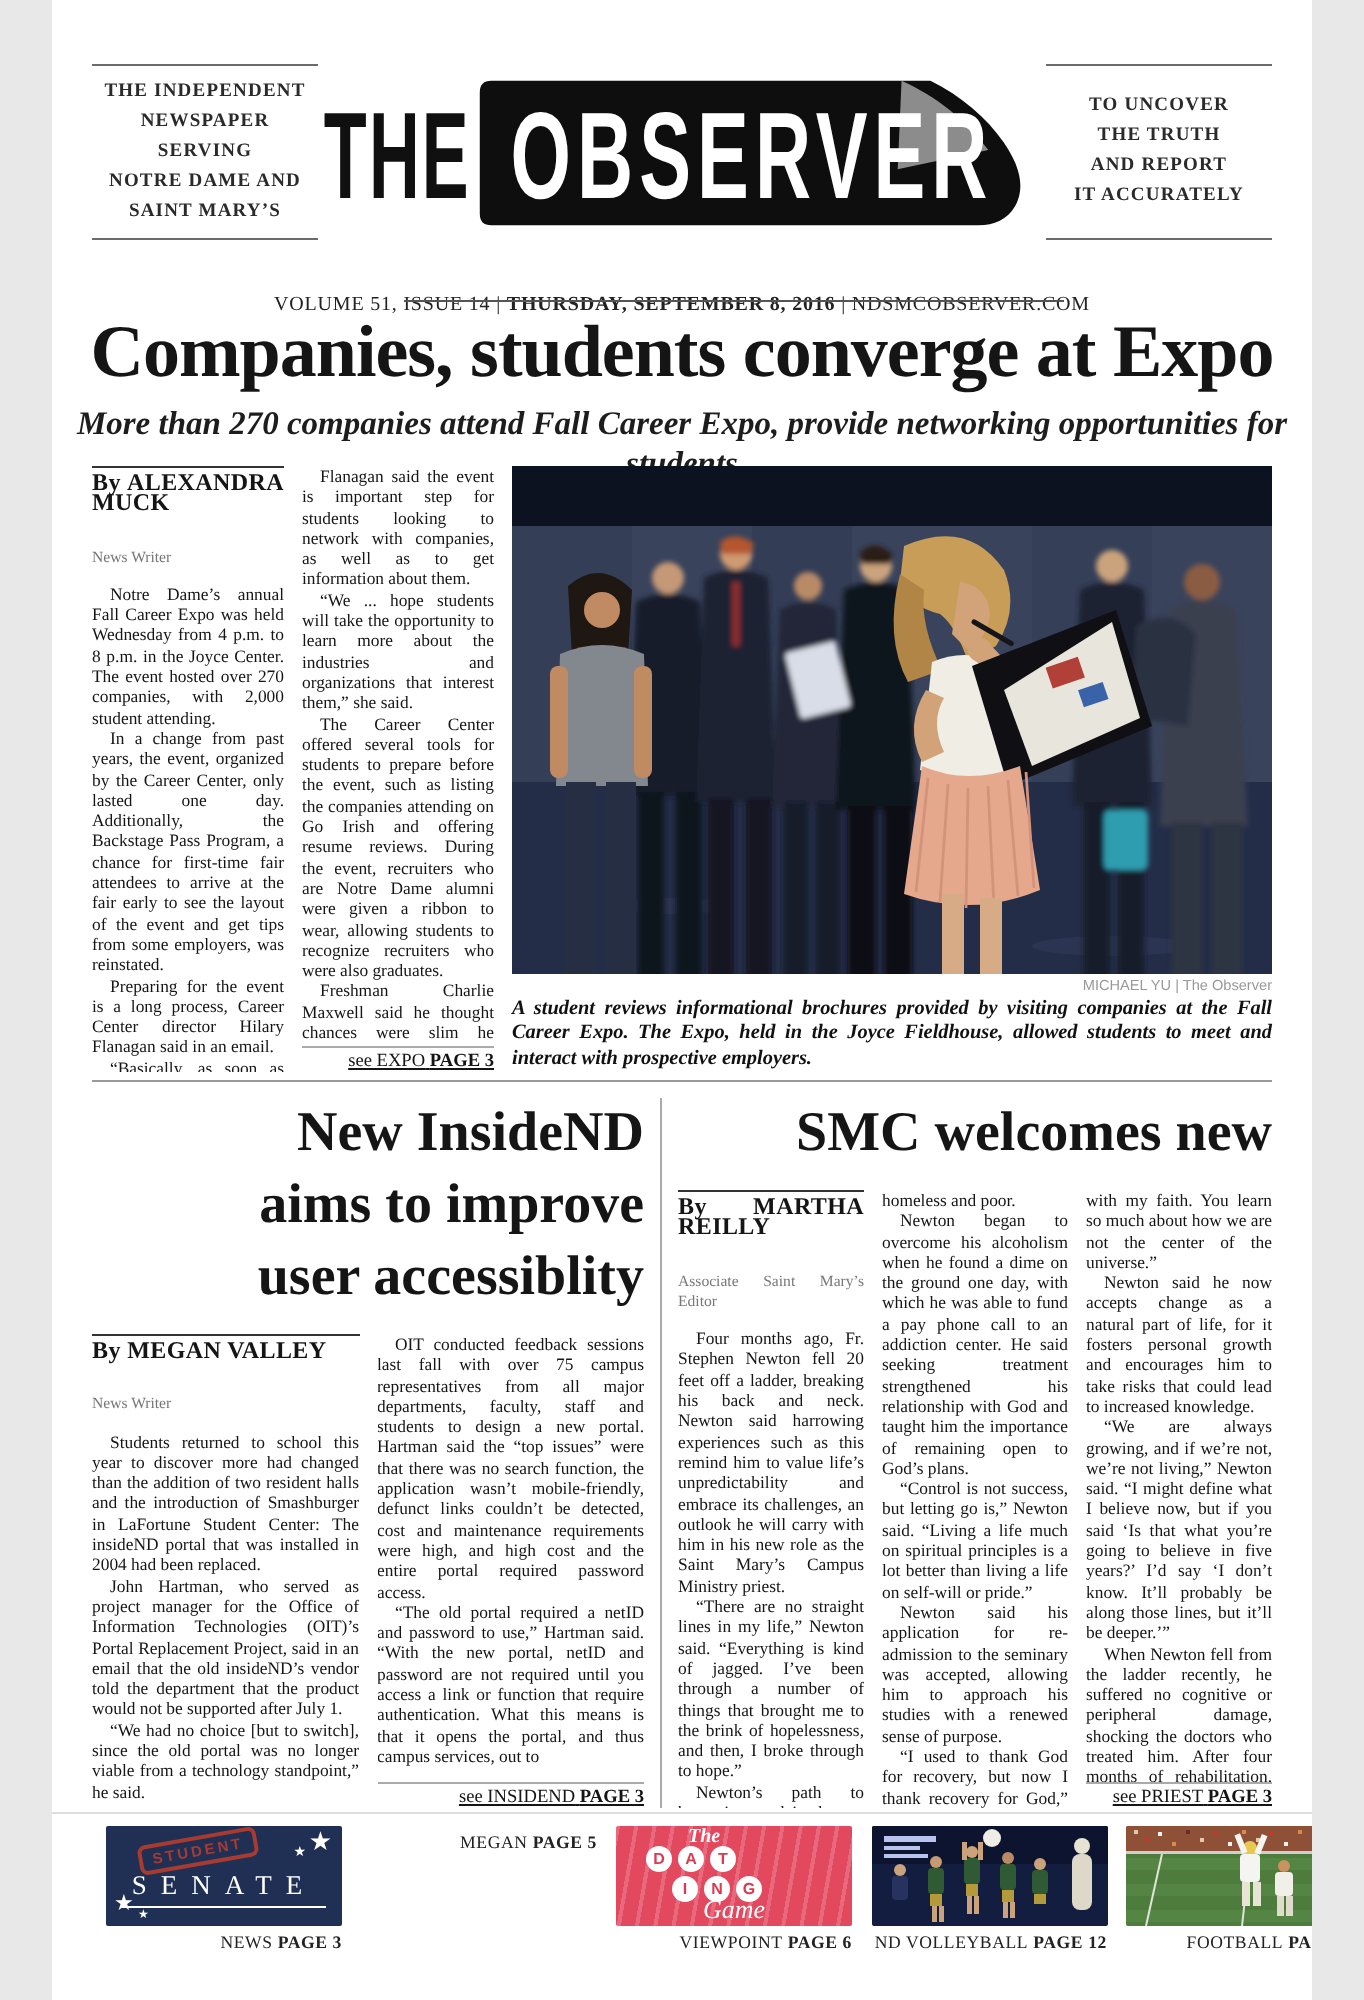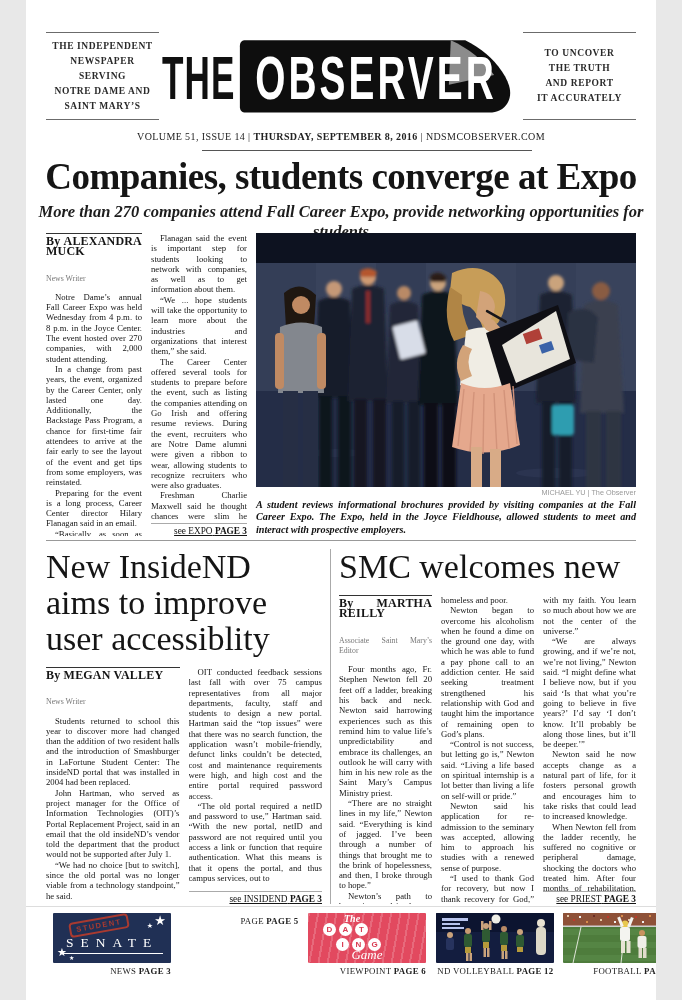--- a/index.html
+++ b/index.html
@@ -6,21 +6,21 @@
   .page{width:630px;height:1000px;background:#ffffff;position:relative;margin:0 auto;
         font-family:"Liberation Serif",serif;color:#151515;overflow:hidden;}
 
   
   .masthead{position:absolute;top:28px;left:20px;right:20px;height:96px;display:flex;}
   .mast-side{width:146px;border-top:1px solid #6b6b6b;border-bottom:1px solid #6b6b6b;margin:4px 0;
              display:flex;flex-direction:column;justify-content:center;text-align:center;
              font-weight:700;font-size:9.5px;letter-spacing:.6px;color:#2a2a2a;line-height:15px;}
   .mast-logo{flex:1;display:flex;align-items:center;justify-content:center;}
 
-  .issue-line{position:absolute;top:131px;left:0;width:100%;text-align:center;font-size:10px;
+  .issue-line{position:absolute;top:147px;left:0;width:100%;text-align:center;font-size:10px;
               letter-spacing:.4px;color:#222;}
   .issue-line b{font-weight:700;}
   .issue-rule{position:absolute;top:150px;left:176px;width:330px;border-top:1px solid #555;}
 
   
   .lead-head{position:absolute;top:155px;left:0;width:100%;text-align:center;font-size:37px;
              font-weight:700;letter-spacing:-.5px;white-space:nowrap;}
   .lead-sub{position:absolute;top:202px;left:0;width:100%;text-align:center;font-size:16.5px;
             font-style:italic;font-weight:600;color:#1d1d1d;}
 
@@ -41,21 +41,21 @@
   .photo-wrap{flex:1;display:flex;flex-direction:column;}
   .photo{height:270px;background:#2b3550;overflow:hidden;}
   .credit{font-size:7.3px;color:#999;text-align:right;margin:1px 0 2px;font-family:"Liberation Sans",sans-serif;}
   .caption{font-size:10.2px;font-weight:700;font-style:italic;line-height:12.4px;text-align:justify;color:#111;}
 
   .rule-main{position:absolute;top:540px;left:20px;right:20px;border-top:1px solid #999;}
 
   
   .lower{position:absolute;top:547px;left:20px;right:20px;height:357px;display:flex;}
   .low-left{width:276px;display:flex;flex-direction:column;}
-  .low-head{font-weight:400;text-align:left;font-size:34px;line-height:36px;margin:2px 0 10px;}
+  .low-head{font-weight:700;text-align:right;font-size:28px;line-height:36px;margin:2px 0 10px;}
   .low-cols{display:flex;gap:9px;flex:1;overflow:hidden;}
   .low-col{flex:1;height:100%;}
   .vrule{width:1px;background:#aaa;margin:2px 8px 0 8px;}
   .low-right{flex:1;display:flex;flex-direction:column;}
 
   
   .footer-rule{position:absolute;top:906px;left:0;right:0;border-top:1px solid #ddd;}
   .promos{position:absolute;top:913px;left:27px;width:628px;display:flex;justify-content:space-between;}
   .promo{width:118px;}
   .promo-box{height:50px;position:relative;overflow:hidden;border-radius:1px;}
@@ -299,30 +299,30 @@
           <div class="paras">
               <p>Four months ago, Fr. Stephen Newton fell 20 feet off a ladder, breaking his back and neck. Newton said harrowing experiences such as this remind him to value life’s unpredictability and embrace its challenges, an outlook he will carry with him in his new role as the Saint Mary’s Campus Ministry priest.</p>
               <p>“There are no straight lines in my life,” Newton said. “Everything is kind of jagged. I’ve been through a number of things that brought me to the brink of hopelessness, and then, I broke through to hope.”</p>
               <p>Newton’s path to becoming ordained was far from straight and narrow, he said. He said he struggled with an addiction to alcohol that forced him to resign temporarily from the seminary, leaving him</p>
             </div>
         </div>
         <div class="ncol low-col">
           <div class="paras cont">
               <p>homeless and poor.</p>
               <p>Newton began to overcome his alcoholism when he found a dime on the ground one day, with which he was able to fund a pay phone call to an addiction center. He said seeking treatment strengthened his relationship with God and taught him the importance of remaining open to God’s plans.</p>
-              <p>“Control is not success, but letting go is,” Newton said. “Living a life based on spiritual internship is a lot better than living a life on self-will or pride.”</p>
+              <p>“Control is not success, but letting go is,” Newton said. “Living a life much on spiritual principles is a lot better than living a life on self-will or pride.”</p>
               <p>Newton said his application for re-admission to the seminary was accepted, allowing him to approach his studies with a renewed sense of purpose.</p>
               <p>“I used to thank God for recovery, but now I thank recovery for God,” he said. “Coming through all of that helped me</p>
             </div>
         </div>
         <div class="ncol low-col">
           <div class="paras cont">
               <p>with my faith. You learn so much about how we are not the center of the universe.”</p>
+              <p>Newton said he now accepts change as a natural part of life, for it fosters personal growth and encourages him to take risks that could lead to increased knowledge.</p>
               <p>“We are always growing, and if we’re not, we’re not living,” Newton said. “I might define what I believe now, but if you said ‘Is that what you’re going to believe in five years?’ I’d say ‘I don’t know. It’ll probably be along those lines, but it’ll be deeper.’”</p>
-              <p>Newton said he now accepts change as a natural part of life, for it fosters personal growth and encourages him to take risks that could lead to increased knowledge.</p>
               <p>When Newton fell from the ladder recently, he suffered no cognitive or peripheral damage, shocking the doctors who treated him. After four months of rehabilitation, Newton said the lessons he learned from the accident remind him</p>
             </div>
           <div class="jump">
             <span>see PRIEST</span>&nbsp;<b>PAGE 3</b>
           </div>
         </div>
       </div>
     </div>
   </div>
 
@@ -338,21 +338,21 @@
         <span class="stamp">STUDENT</span>
         <div class="senate-word">SENATE</div>
       </div>
       <div class="promo-cap">
         <span>NEWS</span>&nbsp;<b>PAGE 3</b>
       </div>
     </div>
 
     <div class="promo">
       <div class="promo-cap">
-        <span>PAGE</span>&nbsp;<b>PAGE 5</b>
+        <span>MEGAN</span>&nbsp;<b>PAGE 5</b>
       </div>
     </div>
 
     <div class="promo">
       <div class="promo-box dating">
         <span class="the">The</span>
         <div class="dc-row1">
           <span class="dc">D</span>
           <span class="dc">A</span>
           <span class="dc">T</span>

